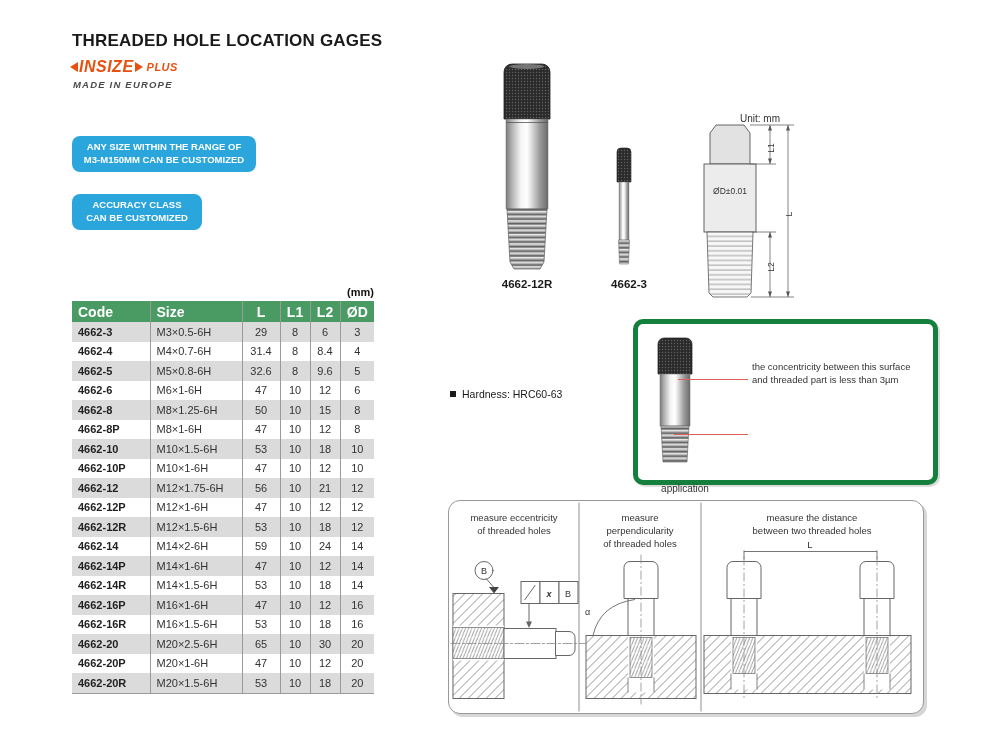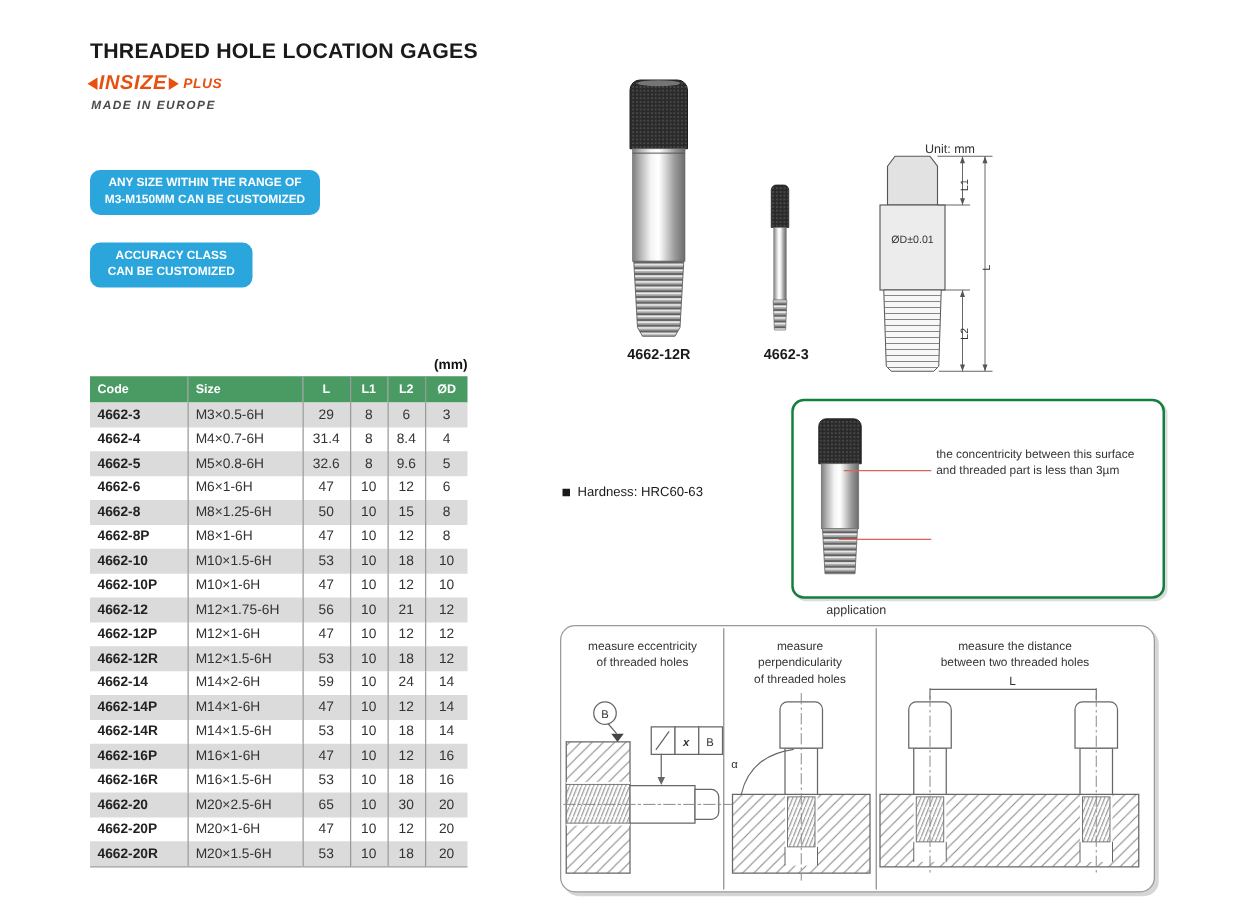--- a/index.html
+++ b/index.html
@@ -20,41 +20,41 @@
   
   .badge{background:#2aa6dd;color:#fff;font-size:9.5px;font-weight:bold;line-height:1.35;
          text-align:center;border-radius:8px;padding:5px 3px;}
   .badge1{left:72px;top:136px;width:178px;}
   .badge2{left:72px;top:194px;width:124px;}
 
   
   .unit-label{left:72px;top:286px;width:302px;text-align:right;font-size:11px;font-weight:bold;color:#111;}
   table.spec{left:72px;top:301px;border-collapse:collapse;table-layout:fixed;width:302px;
              font-size:11px;color:#333;border-bottom:1px solid #9a9a9a;}
-  table.spec th{background:#4a9a64;color:#fff;font-size:10px;font-weight:bold;height:21px;padding:0 6px;}
+  table.spec th{background:#4a9a64;color:#fff;font-size:14px;font-weight:bold;height:21px;padding:0 6px;}
   table.spec td{height:19.5px;padding:0 6px;}
   table.spec th+th,table.spec td+td{border-left:1px solid #9a9a9a;}
   table.spec tbody tr:nth-child(odd){background:#dbdbdb;}
   .c0{font-weight:bold;text-align:left;color:#222;}
   .c1{text-align:left;}
   .c2,.c3,.c4,.c5{text-align:center;}
   th.c0,th.c1{text-align:left;}
   th.c2,th.c3,th.c4,th.c5{text-align:center;}
 
   
   .photo-label{font-size:11.5px;font-weight:bold;text-align:center;color:#1a1a1a;}
   .lbl-12r{left:478px;top:278px;width:98px;}
   .lbl-3{left:598px;top:278px;width:62px;}
 
   
   .hardness{left:450px;top:388px;display:flex;align-items:flex-start;font-size:10.5px;color:#1a1a1a;}
   .sq{width:6px;height:6px;background:#1a1a1a;margin:3px 6px 0 0;flex:none;}
 
   
-  .callout{left:633px;top:319px;width:295px;height:156px;border:2px solid #15803d;border-radius:10px;
+  .callout{left:633px;top:319px;width:295px;height:156px;border:5px solid #15803d;border-radius:10px;
            background:#fff;box-shadow:2px 2px 0 #dcdcdc;}
   .callout .note{position:absolute;left:114px;font-size:9.5px;line-height:1.35;color:#333;}
   .note1{top:37px;}
   .note2{top:88px;}
   .leader{position:absolute;height:0;border-top:1.5px solid #e0605a;}
   .leader1{left:40px;top:55px;width:70px;}
   .leader2{left:36px;top:110px;width:74px;}
 
   
   .app-title{left:448px;top:483px;width:474px;text-align:center;font-size:10px;color:#333;}

